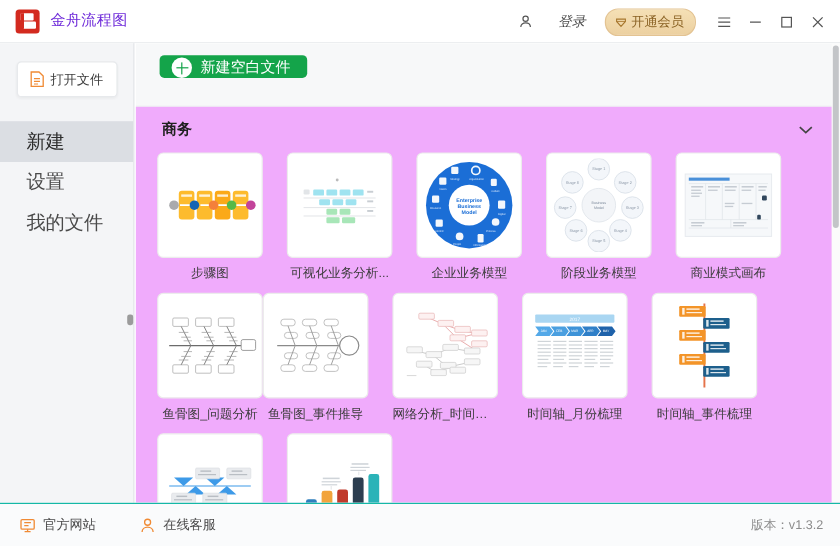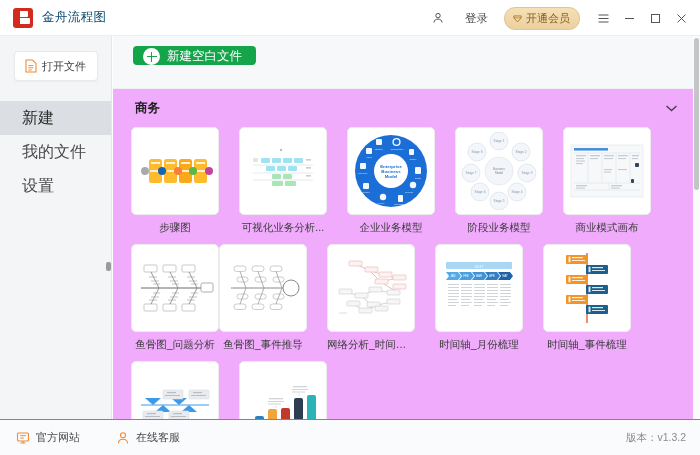--- a/index.html
+++ b/index.html
@@ -29,30 +29,31 @@
   }
   .logo-mark::after{
     content:""; position:absolute; left:6px; top:10px;
     width:11px; height:6.5px; background:#fff; border-radius:1px;
   }
   .logo-bar{
     position:absolute; left:4px; top:3.5px; width:3px; height:13px;
     background:#d32a1f; z-index:3;
   }
   .app-title{
-    margin-left:9px; font-size:12.5px; color:#0c4a6e; letter-spacing:.4px;
+    margin-left:9px; font-size:12.5px; color:#6d28d9; letter-spacing:.4px;
   }
   .tb-right{
     position:absolute; right:0; top:0; height:36px;
     display:flex; align-items:center;
   }
   .login-btn{
     display:flex; align-items:center; gap:21px;
     font-size:11.5px; color:#4a4a4a; cursor:pointer;
     padding:3px 4px;
+    font-style:italic;
   }
   .vip-btn{
     display:flex; align-items:center; gap:3px;
     background:linear-gradient(180deg,#f5e0b5,#ecd0a0);
     border:1px solid #e3c392;
     color:#8a6224; font-size:11px;
     border-radius:11px; padding:3px 9px 3px 7px;
     margin-left:12px; cursor:pointer; white-space:nowrap;
   }
   .win-btns{ display:flex; align-items:center; margin-left:10px; }
@@ -241,24 +242,24 @@
         </svg>
       </span>
       <span>打开文件</span>
     </div>
 
     <div class="nav">
       <div class="nav-item active">
         <span>新建</span>
       </div>
       <div class="nav-item">
+        <span>设置</span>
+      </div>
+      <div class="nav-item">
         <span>我的文件</span>
-      </div>
-      <div class="nav-item">
-        <span>设置</span>
       </div>
     </div>
 
     <div class="sb-scroll"></div>
   </div>
 
   <div class="main">
 
     <div class="top-strip">
       <div class="new-blank-btn">

